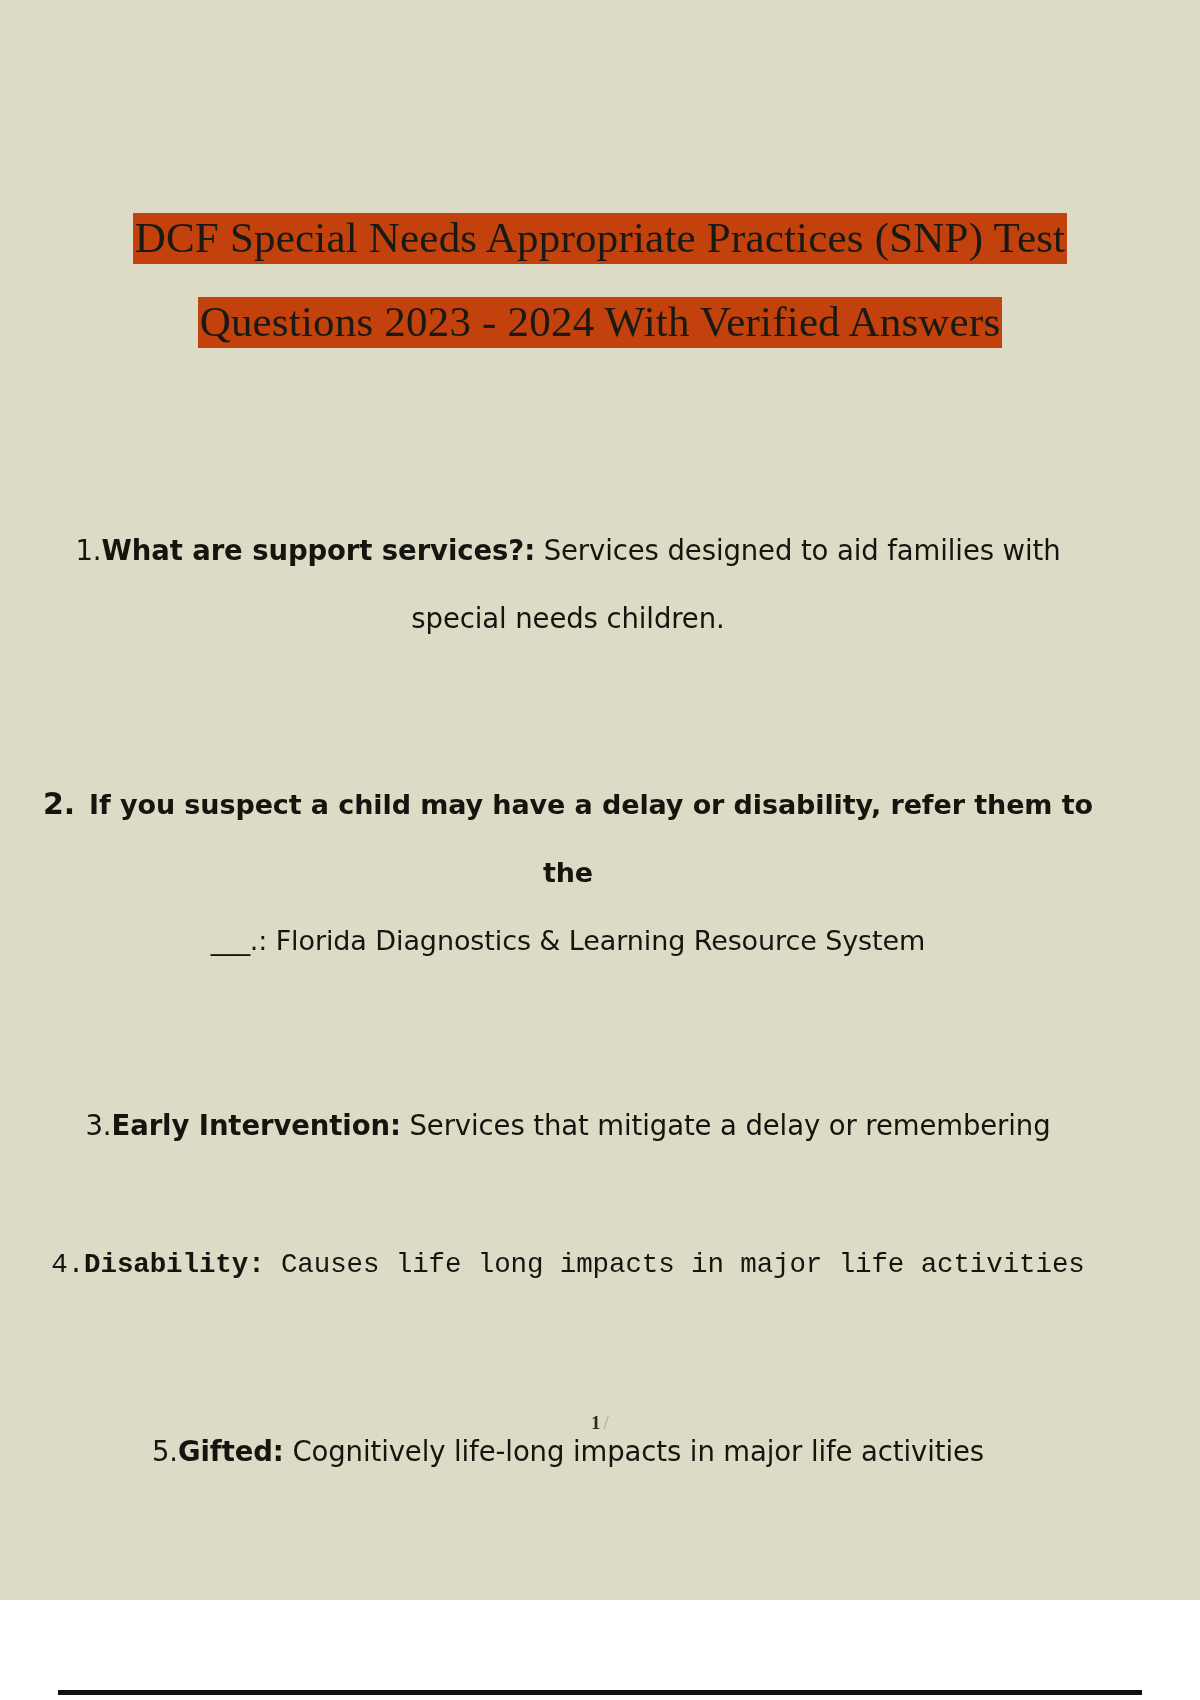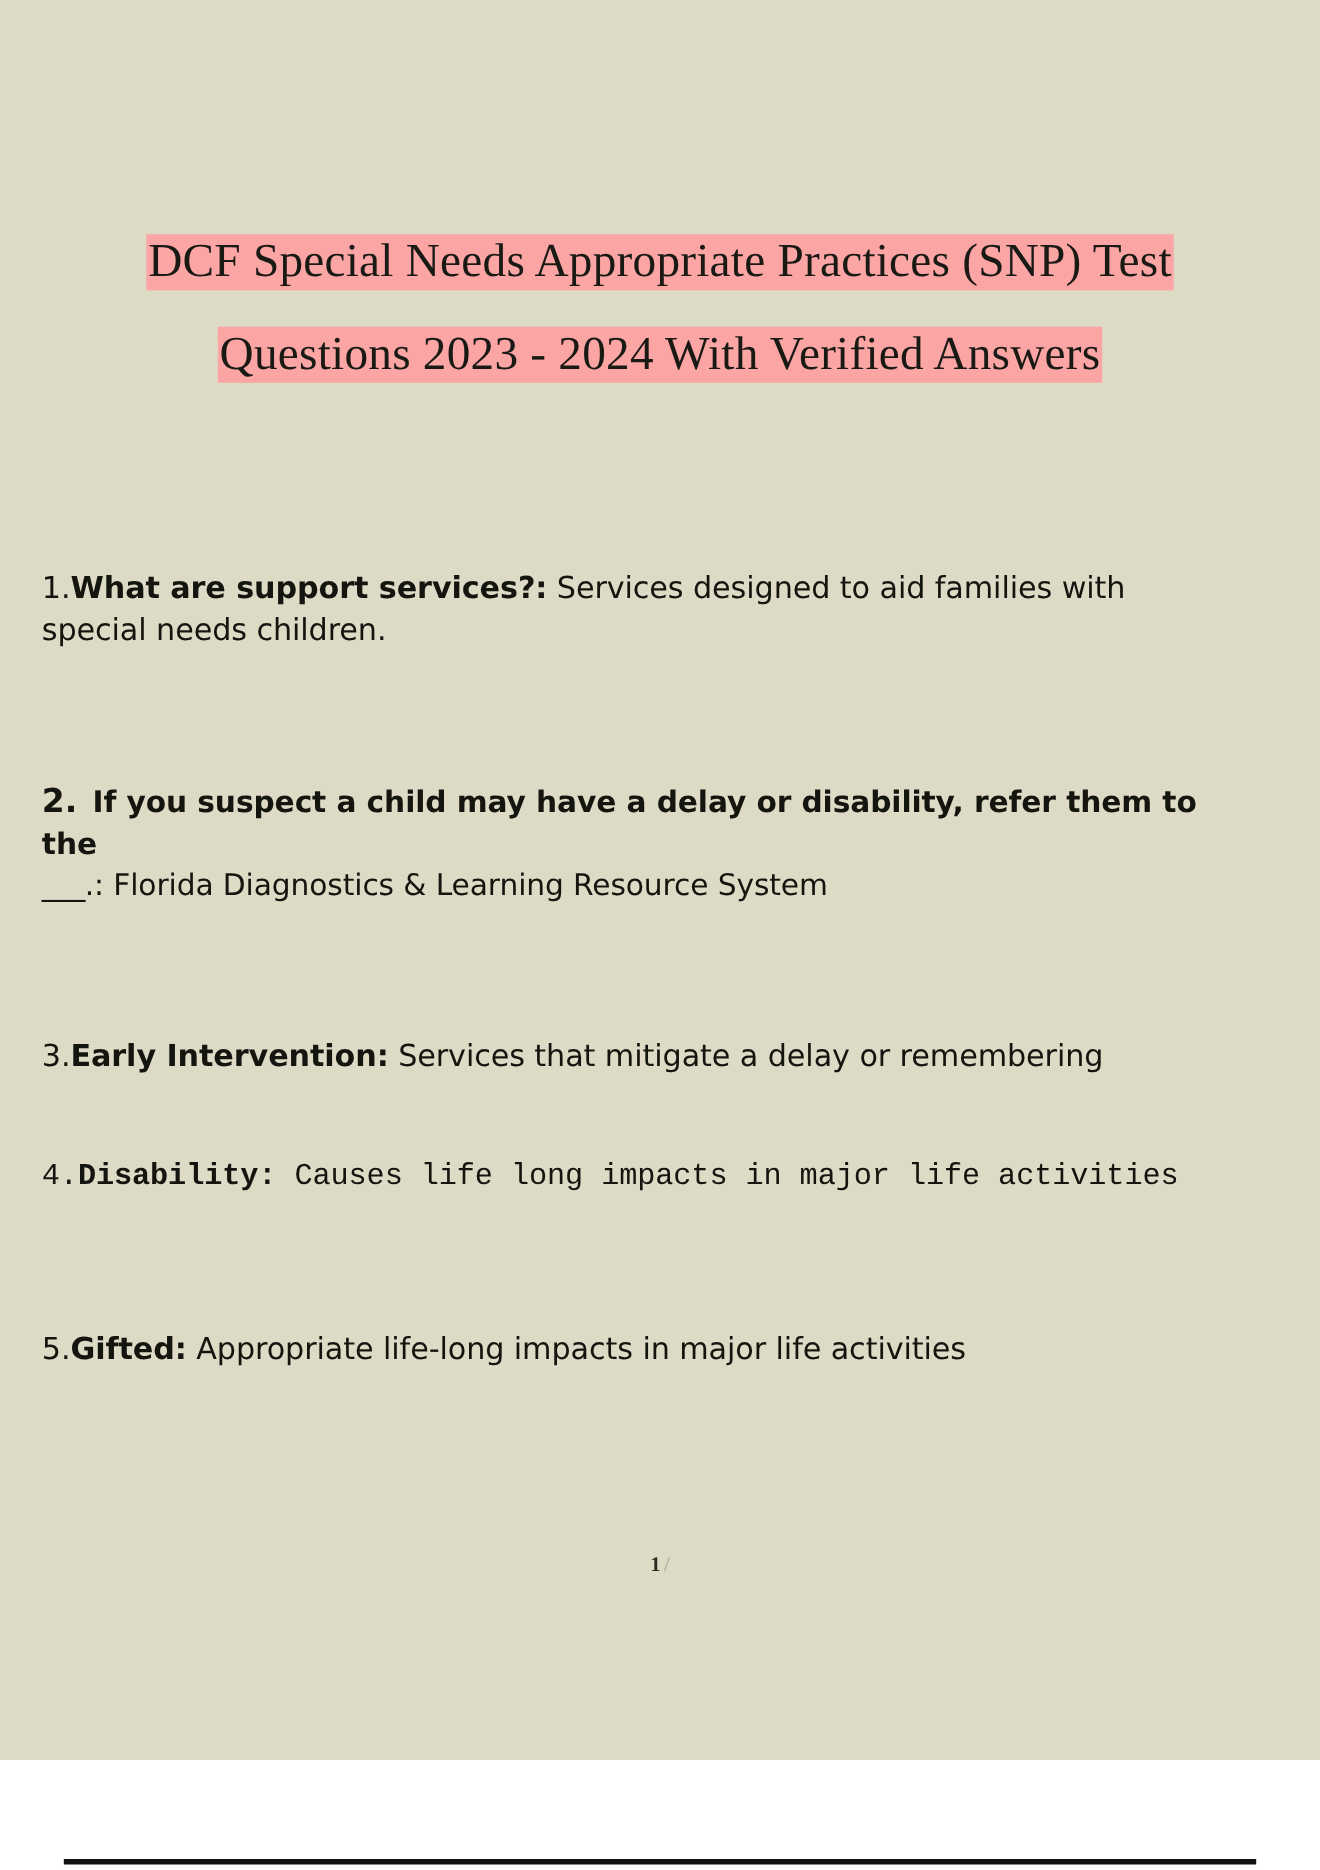--- a/index.html
+++ b/index.html
@@ -31,42 +31,43 @@
     top: 196px;
     width: 1200px;
     text-align: center;
     font-family: "Liberation Serif", "DejaVu Serif", serif;
     font-size: 43px;
     line-height: 84px;
     color: #1a1a14;
     letter-spacing: 0.2px;
   }
   #doc-title .hl {
-    background: #fca5a5;
+    background: #c2410c;
     box-decoration-break: clone;
     -webkit-box-decoration-break: clone;
     padding: 1px 2px 3px 2px;
   }
   .title-line {
     display: block;
   }
 
   
   #qa-list {
     position: absolute;
     left: 38px;
     top: 516px;
     width: 1060px;
     color: #15150f;
   }
   .qa-item {
     position: relative;
     font-size: 27.5px;
-    line-height: 38px;
+    line-height: 68px;
     letter-spacing: -0.1px;
+    text-align: center;
   }
   .qa-item .num {
     display: inline-block;
     font-weight: 400;
   }
   .qa-item .term {
     font-weight: bold;
   }
   .qa-item .answer {
     font-weight: 400;
@@ -151,21 +152,21 @@
 
     <div class="qa-item" id="item-3">
       <span class="num">3.</span><span class="term">Early Intervention:</span><span class="answer"> Services that mitigate a delay or remembering</span>
     </div>
 
     <div class="qa-item" id="item-4">
       <span class="num">4.</span><span class="term">Disability:</span><span class="answer"> Causes life long impacts in major life activities</span>
     </div>
 
     <div class="qa-item" id="item-5">
-      <span class="num">5.</span><span class="term">Gifted:</span><span class="answer"> Appropriate life-long impacts in major life activities</span>
+      <span class="num">5.</span><span class="term">Gifted:</span><span class="answer"> Cognitively life-long impacts in major life activities</span>
     </div>
 
 
   </div>
 
   <div id="page-footer">
     <span class="pg-num">1</span><span class="pg-sep">/</span>
   </div>
 
 </div>

